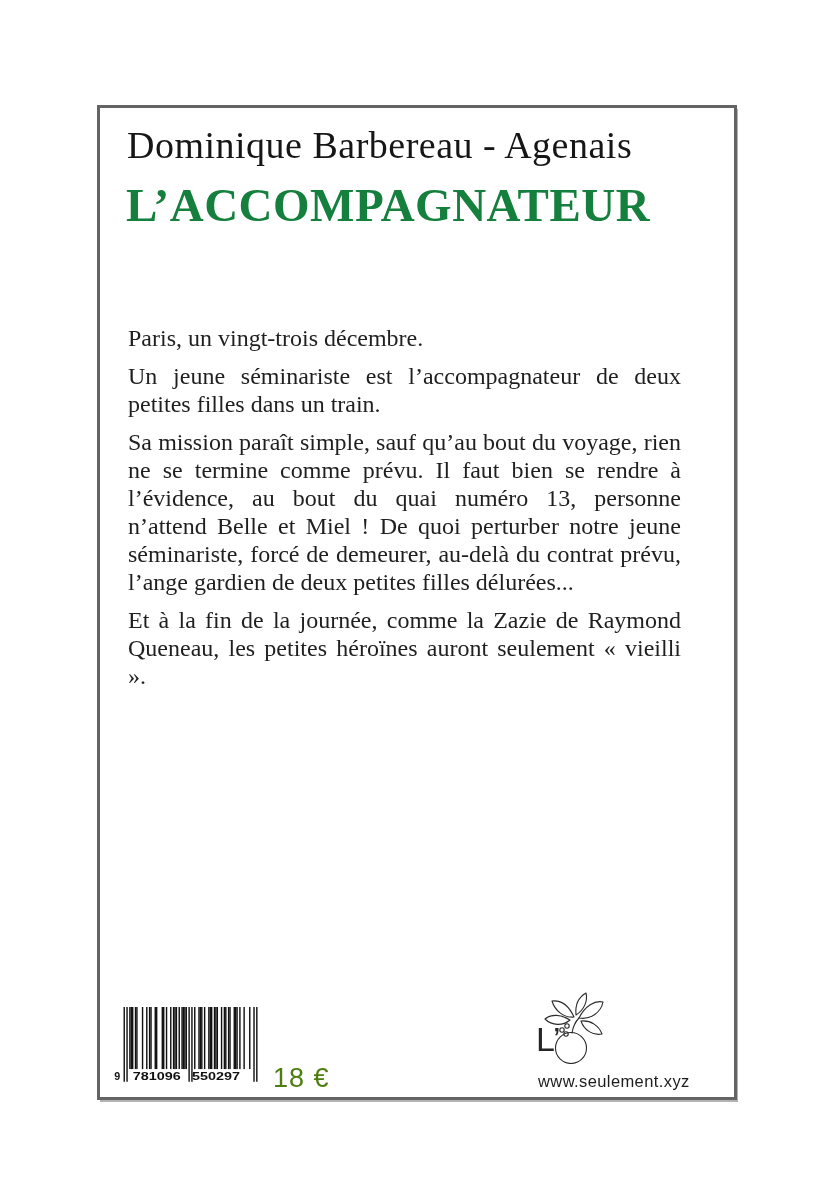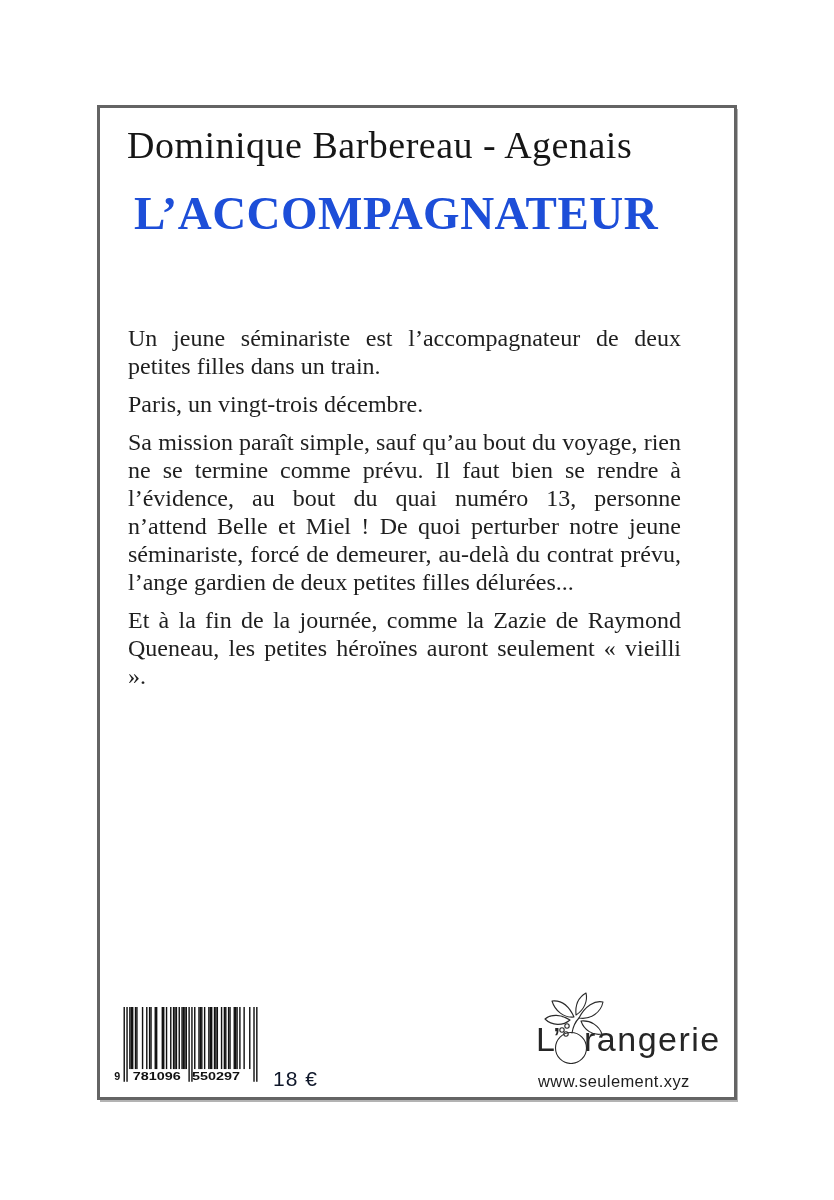--- a/index.html
+++ b/index.html
@@ -23,22 +23,22 @@
   }
   .author-name {
     position: absolute; left: 27px; top: 18px;
     font-size: 38px; line-height: 38px;
     letter-spacing: 0.5px; color: #161616;
     white-space: nowrap;
   }
   .book-title {
     position: absolute; left: 26px; top: 74px;
     font-size: 47px; line-height: 47px; font-weight: bold;
-    letter-spacing: 0.5px; color: #1d4ed8;
-    white-space: nowrap; margin: 8px;
+    letter-spacing: 0.5px; color: #15803d;
+    white-space: nowrap; margin: 0;
   }
   .blurb {
     position: absolute; left: 28px; top: 216px; width: 553px;
     font-size: 24px; line-height: 28px;
     text-align: justify; color: #1f1f1f;
   }
   .blurb p { margin: 0 0 10px 0; }
   .blurb p:last-child { margin-bottom: 0; }
 
   
@@ -48,21 +48,21 @@
   }
   .barcode-group svg { position: absolute; left: 0; top: 2px; }
   .barcode-group svg rect { fill: #111111; }
   .barcode-group svg text {
     font-family: "Liberation Sans", sans-serif;
     font-weight: bold; font-size: 7.6px; fill: #111111;
   }
   .price-label {
     position: absolute; left: 161px; top: 63px;
     font-family: "Liberation Sans", sans-serif;
-    font-size: 21px; line-height: 21px; color: #0f172a;
+    font-size: 27px; line-height: 21px; color: #4d7c0f;
     letter-spacing: 1px; white-space: nowrap;
   }
 
   
   .publisher {
     position: absolute; left: 428px; top: 878px;
     width: 300px; height: 120px;
   }
   .logo-line {
     position: absolute; left: 0; top: 0; width: 100%; height: 84px;
@@ -87,22 +87,22 @@
 </head>
 <body>
 
 <div class="cover">
 
   <div class="author-name">Dominique Barbereau - Agenais</div>
 
   <h1 class="book-title">L’ACCOMPAGNATEUR</h1>
 
   <div class="blurb">
+    <p>Paris, un vingt-trois décembre.</p>
     <p>Un jeune séminariste est l’accompagnateur de deux petites filles dans un train.</p>
-    <p>Paris, un vingt-trois décembre.</p>
     <p>Sa mission paraît simple, sauf qu’au bout du voyage, rien ne se termine comme prévu. Il faut bien se rendre à l’évidence, au bout du quai numéro 13, personne n’attend Belle et Miel ! De quoi perturber notre jeune séminariste, forcé de demeurer, au-delà du contrat prévu, l’ange gardien de deux petites filles délurées...</p>
     <p>Et à la fin de la journée, comme la Zazie de Raymond Queneau, les petites héroïnes auront seulement « vieilli ».</p>
   </div>
 
   <div class="barcode-group">
     <svg width="150" height="79" viewBox="0 0 106 56">
       <g id="bars">
           <rect x="8" y="0" width="1" height="53"></rect>
           <rect x="10" y="0" width="1" height="53"></rect>
           <rect x="12" y="0" width="1" height="44"></rect>
@@ -172,18 +172,17 @@
           <path d="M8,-30 C14,-42 24,-48 32,-46 C30,-36 20,-28 8,-30 Z"></path>
           <path d="M10,-27 C20,-28 28,-22 31,-14 C22,-12 13,-18 10,-27 Z"></path>
           <path d="M3,-31 C-2,-42 -10,-48 -19,-47 C-16,-37 -7,-30 3,-31 Z"></path>
           <path d="M-1,-28 C-10,-34 -20,-34 -26,-29 C-19,-22 -8,-22 -1,-28 Z"></path>
           <path d="M5,-33 C4,-43 8,-51 15,-55 C17,-47 13,-38 5,-33 Z"></path>
           <circle cx="-4" cy="-22" r="2.2"></circle>
           <circle cx="-9" cy="-18" r="2.2"></circle>
           <circle cx="-5" cy="-14" r="2.2"></circle>
         </g>
       </svg>
-      <span class="logo-rest">rangerie</span>
     </div>
     <div class="website-url">www.seulement.xyz</div>
   </div>
 
 </div>
 
 </body></html>

